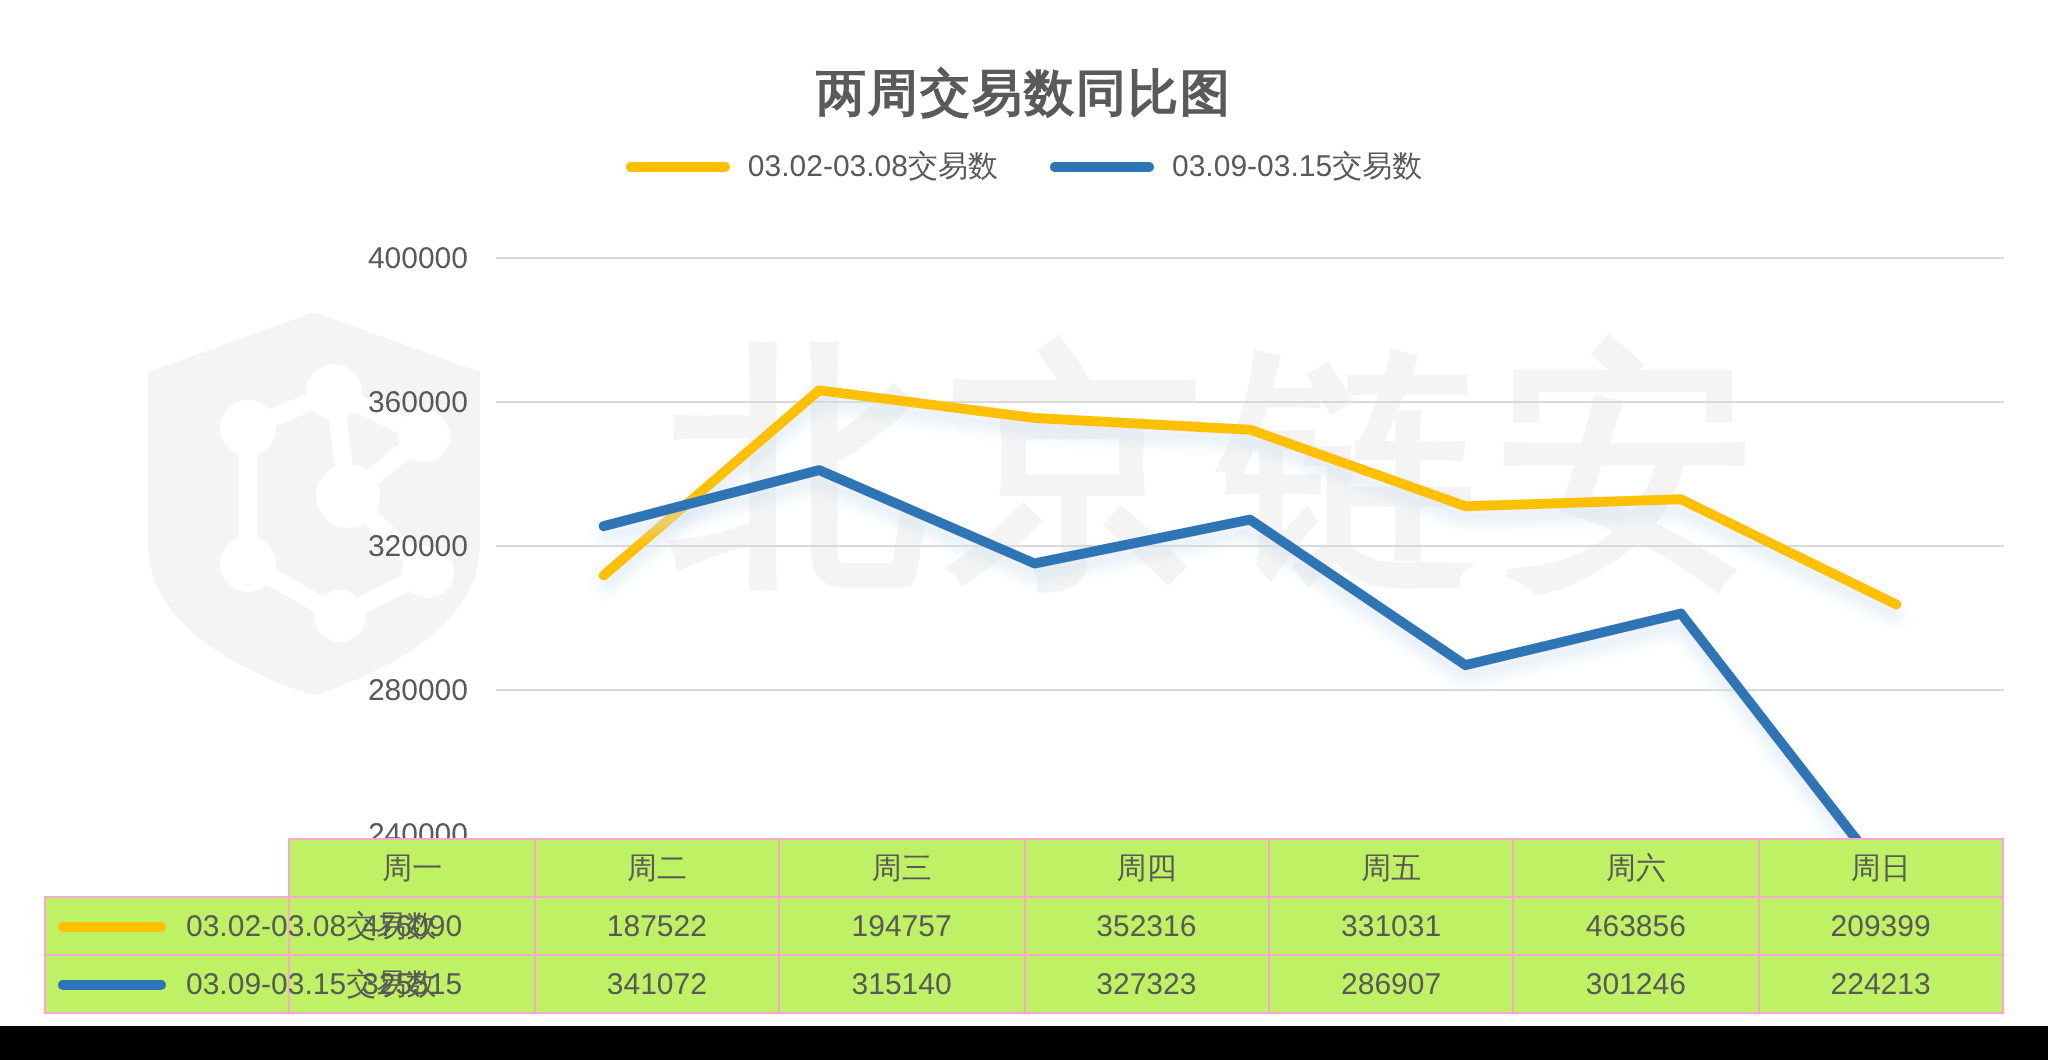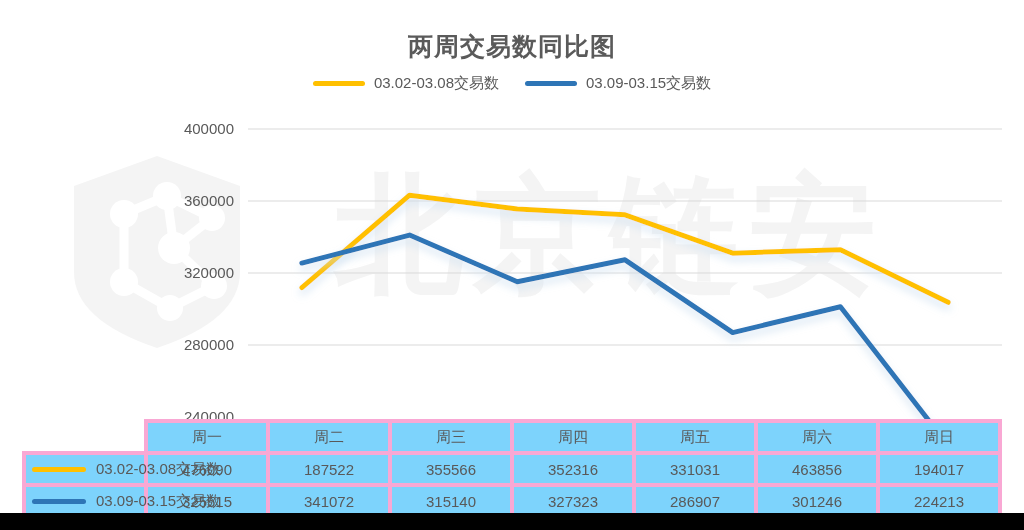--- a/index.html
+++ b/index.html
@@ -151,27 +151,27 @@
     position: absolute;
     left: 22px;
     top: 419px;
     width: 980px;
     border-collapse: collapse;
     table-layout: fixed;
     z-index: 5;
     background: transparent;
   }
   #data-table td, #data-table th {
-    border: 4px solid #f9a8d4;
+    border: 1px solid #f9a8d4;
     height: 28px;
     font-size: 15px;
     font-weight: normal;
     color: #595959;
     text-align: center;
-    background: #7dd3fc;
+    background: #bef264;
     padding: 0;
   }
   #data-table .corner-cell {
     border: none;
     background: transparent;
   }
   #data-table .rowhead {
     text-align: left;
     padding-left: 6px;
     white-space: nowrap;
@@ -294,25 +294,25 @@
       <tbody>
         <tr>
           <td class="rowhead">
             <span class="rowhead-inner">
               <span class="row-swatch" id="row-swatch-0" style="background: rgb(255, 192, 0);"></span>
               <span class="row-name">03.02-03.08交易数</span>
             </span>
           </td>
           <td>476090</td>
           <td>187522</td>
-          <td>355566</td>
+          <td>194757</td>
           <td>352316</td>
           <td>331031</td>
           <td>463856</td>
-          <td>194017</td>
+          <td>209399</td>
         </tr>
         <tr>
           <td class="rowhead">
             <span class="rowhead-inner">
               <span class="row-swatch" id="row-swatch-1" style="background: rgb(46, 117, 182);"></span>
               <span class="row-name">03.09-03.15交易数</span>
             </span>
           </td>
           <td>325515</td>
           <td>341072</td>

